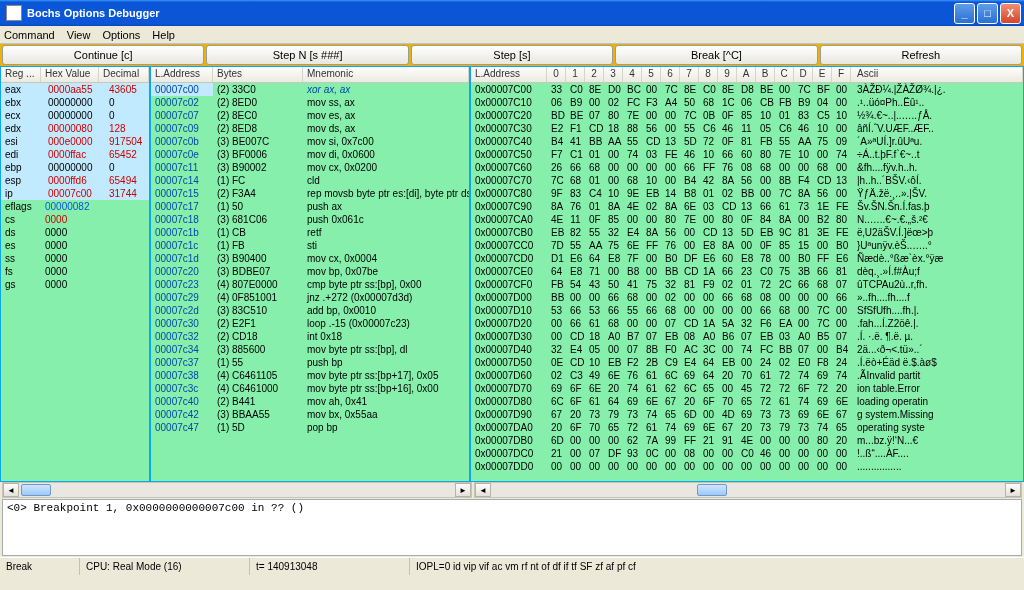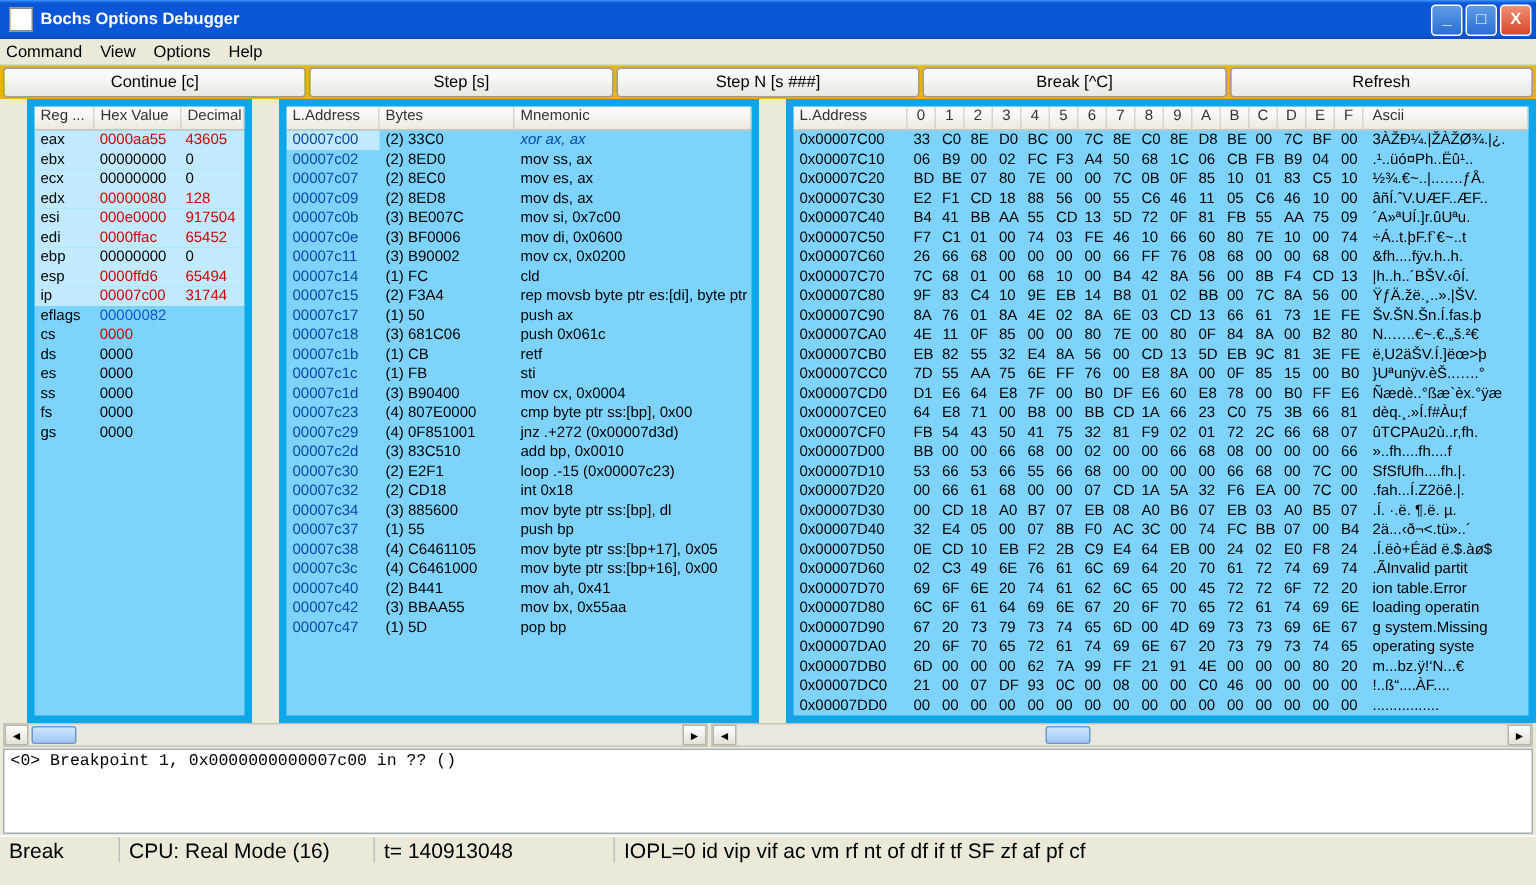--- a/index.html
+++ b/index.html
@@ -9,21 +9,21 @@
 .titlebar .spacer { flex:1; }
 .winbtn { width: 21px; height: 21px; margin-left: 2px; border:1px solid #fff; border-radius:3px; display:flex; align-items:center; justify-content:center; color:#fff; font-weight:bold; font-size:11px; }
 .winbtn.min { background: linear-gradient(#5d9de8,#2b6fd3); }
 .winbtn.max { background: linear-gradient(#5d9de8,#2b6fd3); }
 .winbtn.close { background: linear-gradient(#f08f74,#d7452b); }
 .menubar { height: 18px; background:#ece9d8; display:flex; align-items:center; padding-left:4px; border-bottom:1px solid #c0c0c0; }
 .menubar span { margin-right: 12px; }
 .toolbar { height: 22px; display:flex; gap:2px; padding:1px 2px; background:#eab308; }
 .toolbar button { flex:1; background: linear-gradient(#fefefe,#e8e8e0); border:1px solid #9d9d93; border-radius:3px; font-size:11px; font-family:inherit; }
 .workspace { display:flex; height: calc(100% - 26px - 18px - 22px - 90px - 18px); }
-.pane { background:#7dd3fc; border:5px solid #0ea5e9; overflow:hidden; display:flex; flex-direction:column;margin-left:18px; }
+.pane { background:#86efac; border:1px solid #0ea5e9; overflow:hidden; display:flex; flex-direction:column; }
 .pane-regs { width: 150px; }
 .pane-dis  { flex:0 0 320px; }
 .pane-mem  { flex:1; }
 .colhdr { display:flex; background:linear-gradient(#fdfdfd,#eceae0); border-bottom:1px solid #c9c6bb; height:16px; font-size:10px; color:#333; }
 .colhdr span { border-right:1px solid #d7d4c9; padding:1px 4px; overflow:hidden; white-space:nowrap; }
 .rows { overflow:auto; font-size:10px; line-height:13px; }
 .row { display:flex; white-space:nowrap; }
 .row span { padding:0 4px; overflow:hidden; }
 .reg-red { color:#cc0000; }
 .reg-blue { color:#0b56d6; }
@@ -38,21 +38,21 @@
 .regs .row span:nth-child(3){ width:44px; }
 .mem .row span.addr { width:76px; }
 .mem .row span.b { width:19px; text-align:center; }
 .mem .row span.asc { flex:1; padding-left:6px; }
 .scroll-x { height:16px; background:#e9e7df; border:1px solid #c7c5bb; display:flex; align-items:center; }
 .scroll-x .thumb { height:12px; background:linear-gradient(#cfe6ff,#9fc7f4); border:1px solid #6c99cf; border-radius:2px; }
 .scroll-x .range { flex:1; margin:0 2px; position:relative; }
 .scroll-x .arrow { width:16px; height:14px; background:linear-gradient(#fefefe,#e3e1d7); border:1px solid #b6b3a7; display:flex;align-items:center;justify-content:center; font-size:8px; }
 .bottombars { display:flex; gap:2px; padding:0 2px; }
 .console { height:57px; margin:1px 2px; border:1px solid #a5acb2; background:#fff; font-family:"Courier New",monospace; font-size:11px; padding:2px 4px; white-space:pre; overflow:auto; }
-.statusbar { height:18px; background:#ece9d8; border-top:1px solid #fff; display:flex; align-items:center; font-size:14px; }
+.statusbar { height:18px; background:#ece9d8; border-top:1px solid #fff; display:flex; align-items:center; font-size:10px; }
 .statusbar span { padding:0 6px; border-right:1px solid #c0c0c0; height:100%; display:flex; align-items:center; }
 </style>
 </head>
 <body>
 
 <div class="titlebar">
   <span class="icon"></span>
   <span>Bochs Options Debugger</span>
   <span class="spacer"></span>
   <span class="winbtn min">_</span>
@@ -62,22 +62,22 @@
 
 <div class="menubar">
   <span>Command</span>
   <span>View</span>
   <span>Options</span>
   <span>Help</span>
 </div>
 
 <div class="toolbar">
   <button>Continue [c]</button>
+  <button>Step N [s ###]</button>
   <button>Step [s]</button>
-  <button>Step N [s ###]</button>
   <button>Break [^C]</button>
   <button>Refresh</button>
 </div>
 
 <div class="workspace">
   <div class="pane pane-regs regs">
     <div class="colhdr">
       <span style="width:40px">Reg ...</span>
       <span style="width:58px">Hex Value</span>
       <span style="flex:1">Decimal</span>
@@ -235,20 +235,25 @@
         </div>
         <div class="row">
           <span>00007c1c</span>
           <span>(1) FB</span>
           <span>sti</span>
         </div>
         <div class="row">
           <span>00007c1d</span>
           <span>(3) B90400</span>
           <span>mov cx, 0x0004</span>
+        </div>
+        <div class="row">
+          <span>00007c20</span>
+          <span>(3) BDBE07</span>
+          <span>mov bp, 0x07be</span>
         </div>
         <div class="row">
           <span>00007c23</span>
           <span>(4) 807E0000</span>
           <span>cmp byte ptr ss:[bp], 0x00</span>
         </div>
         <div class="row">
           <span>00007c29</span>
           <span>(4) 0F851001</span>
           <span>jnz .+272 (0x00007d3d)</span>

